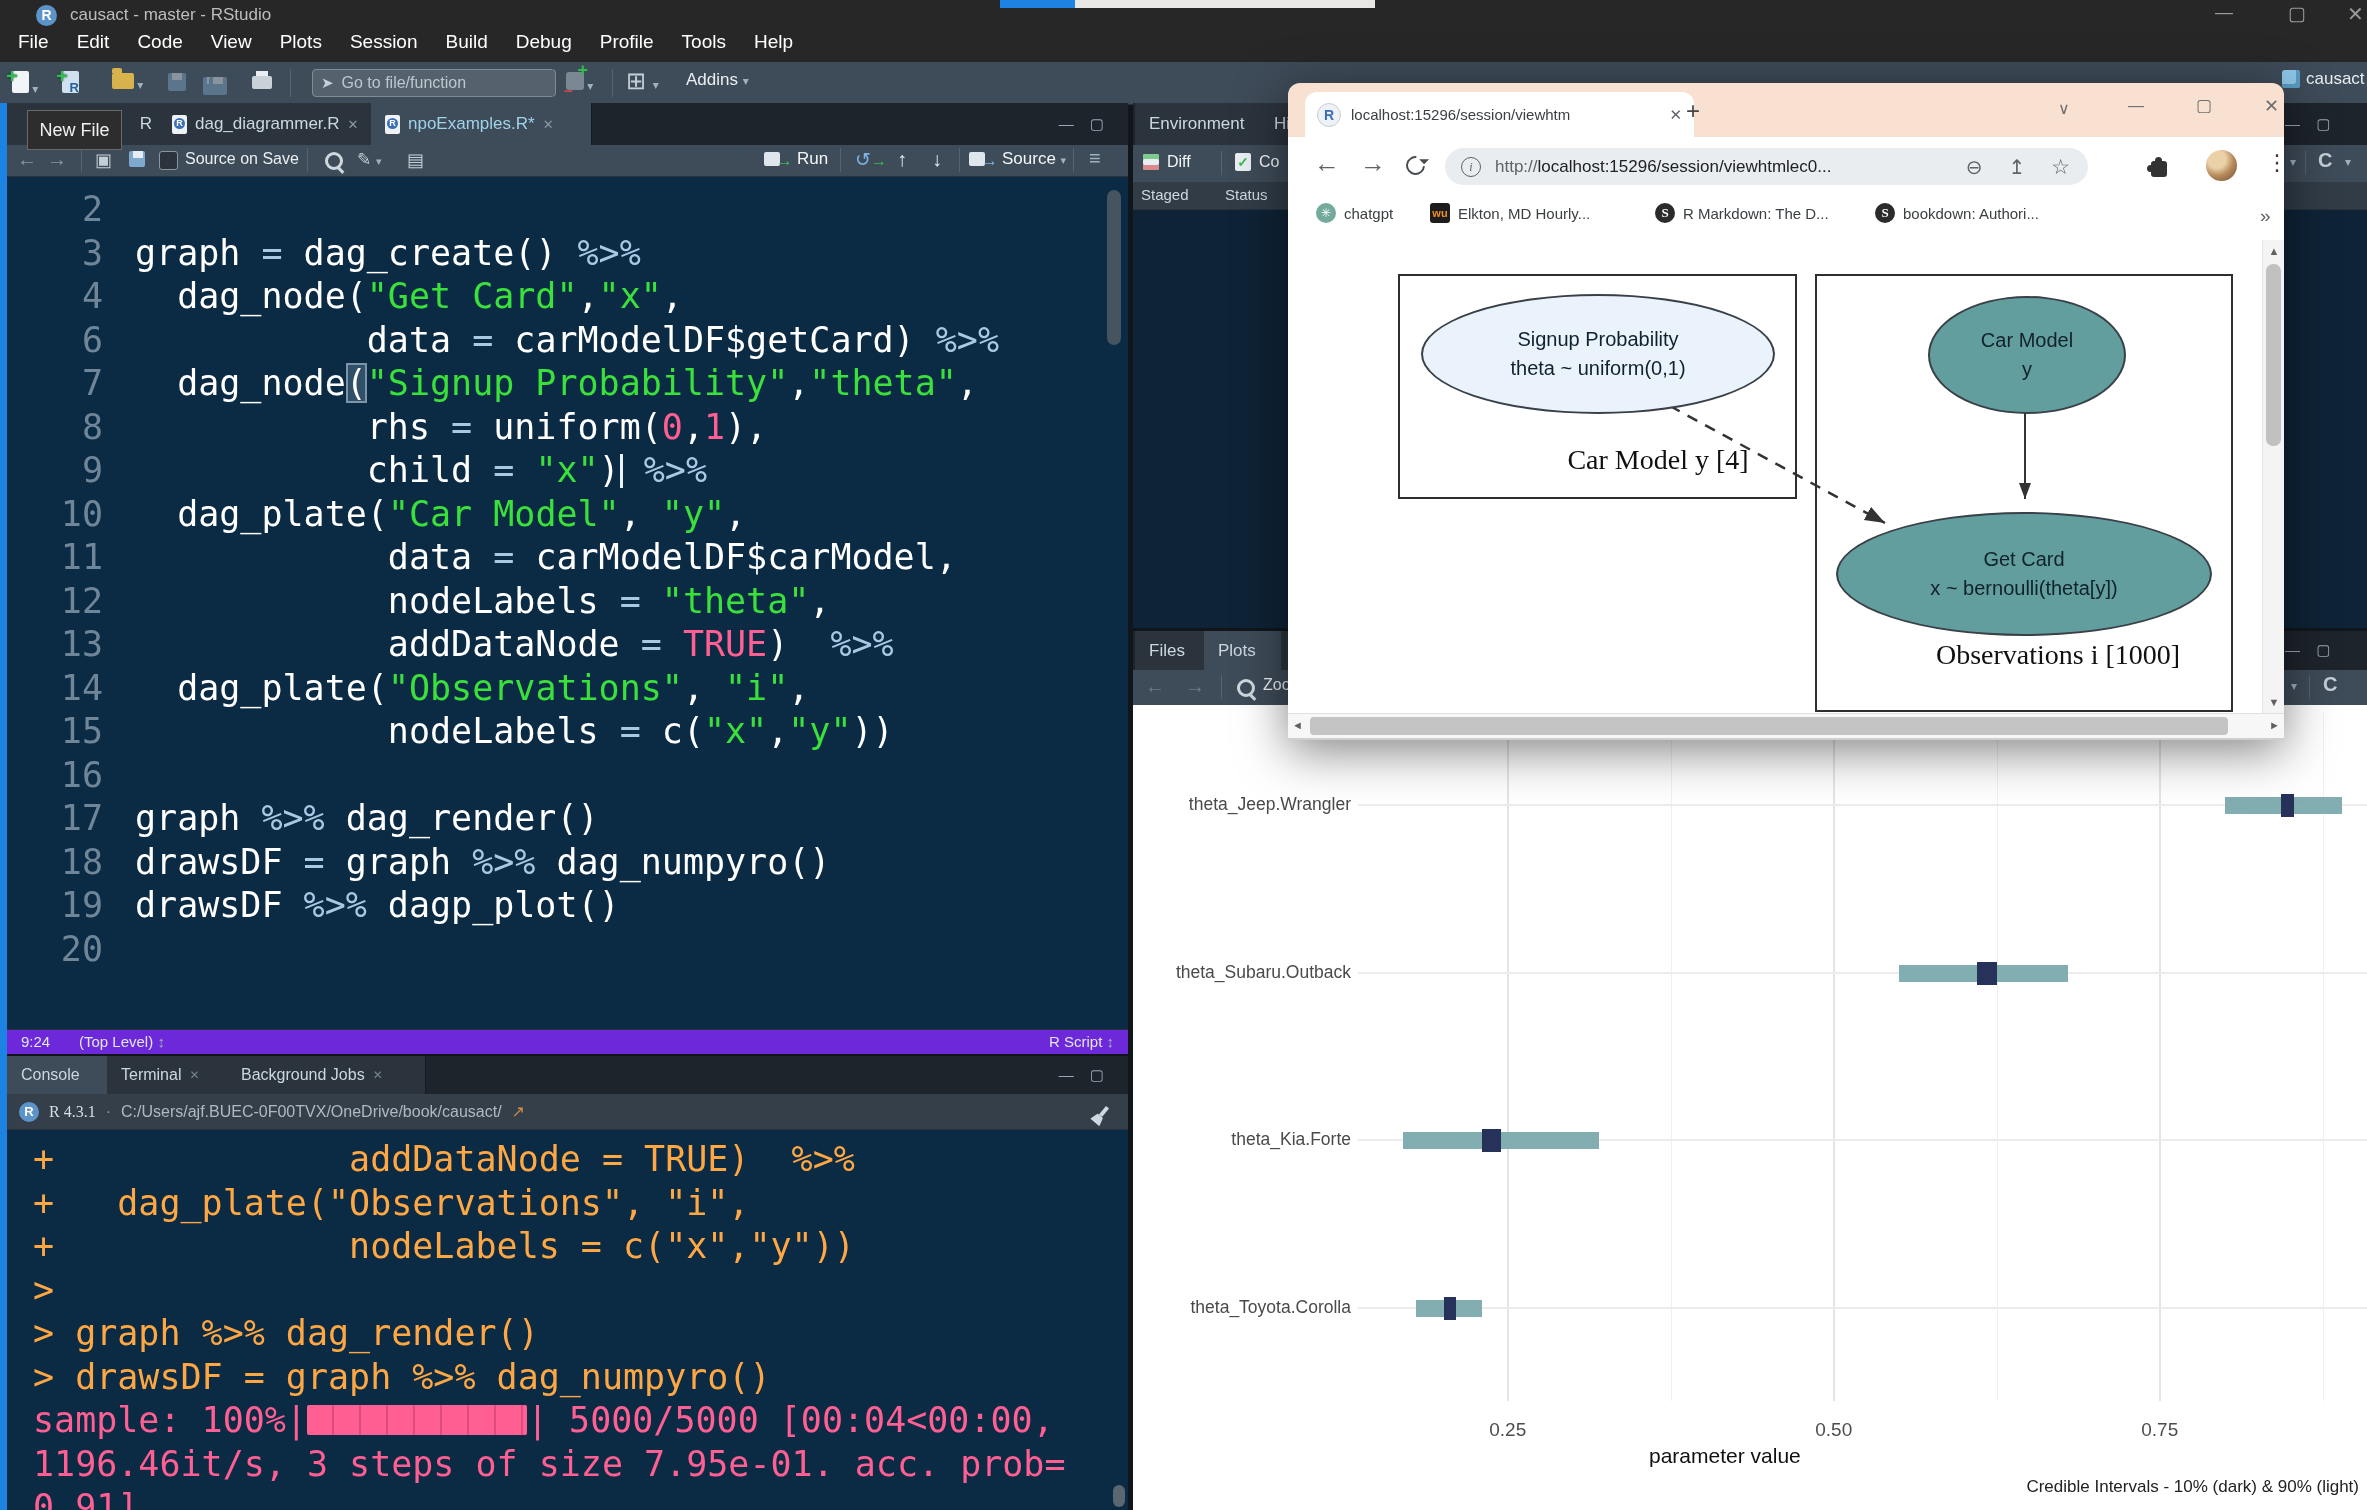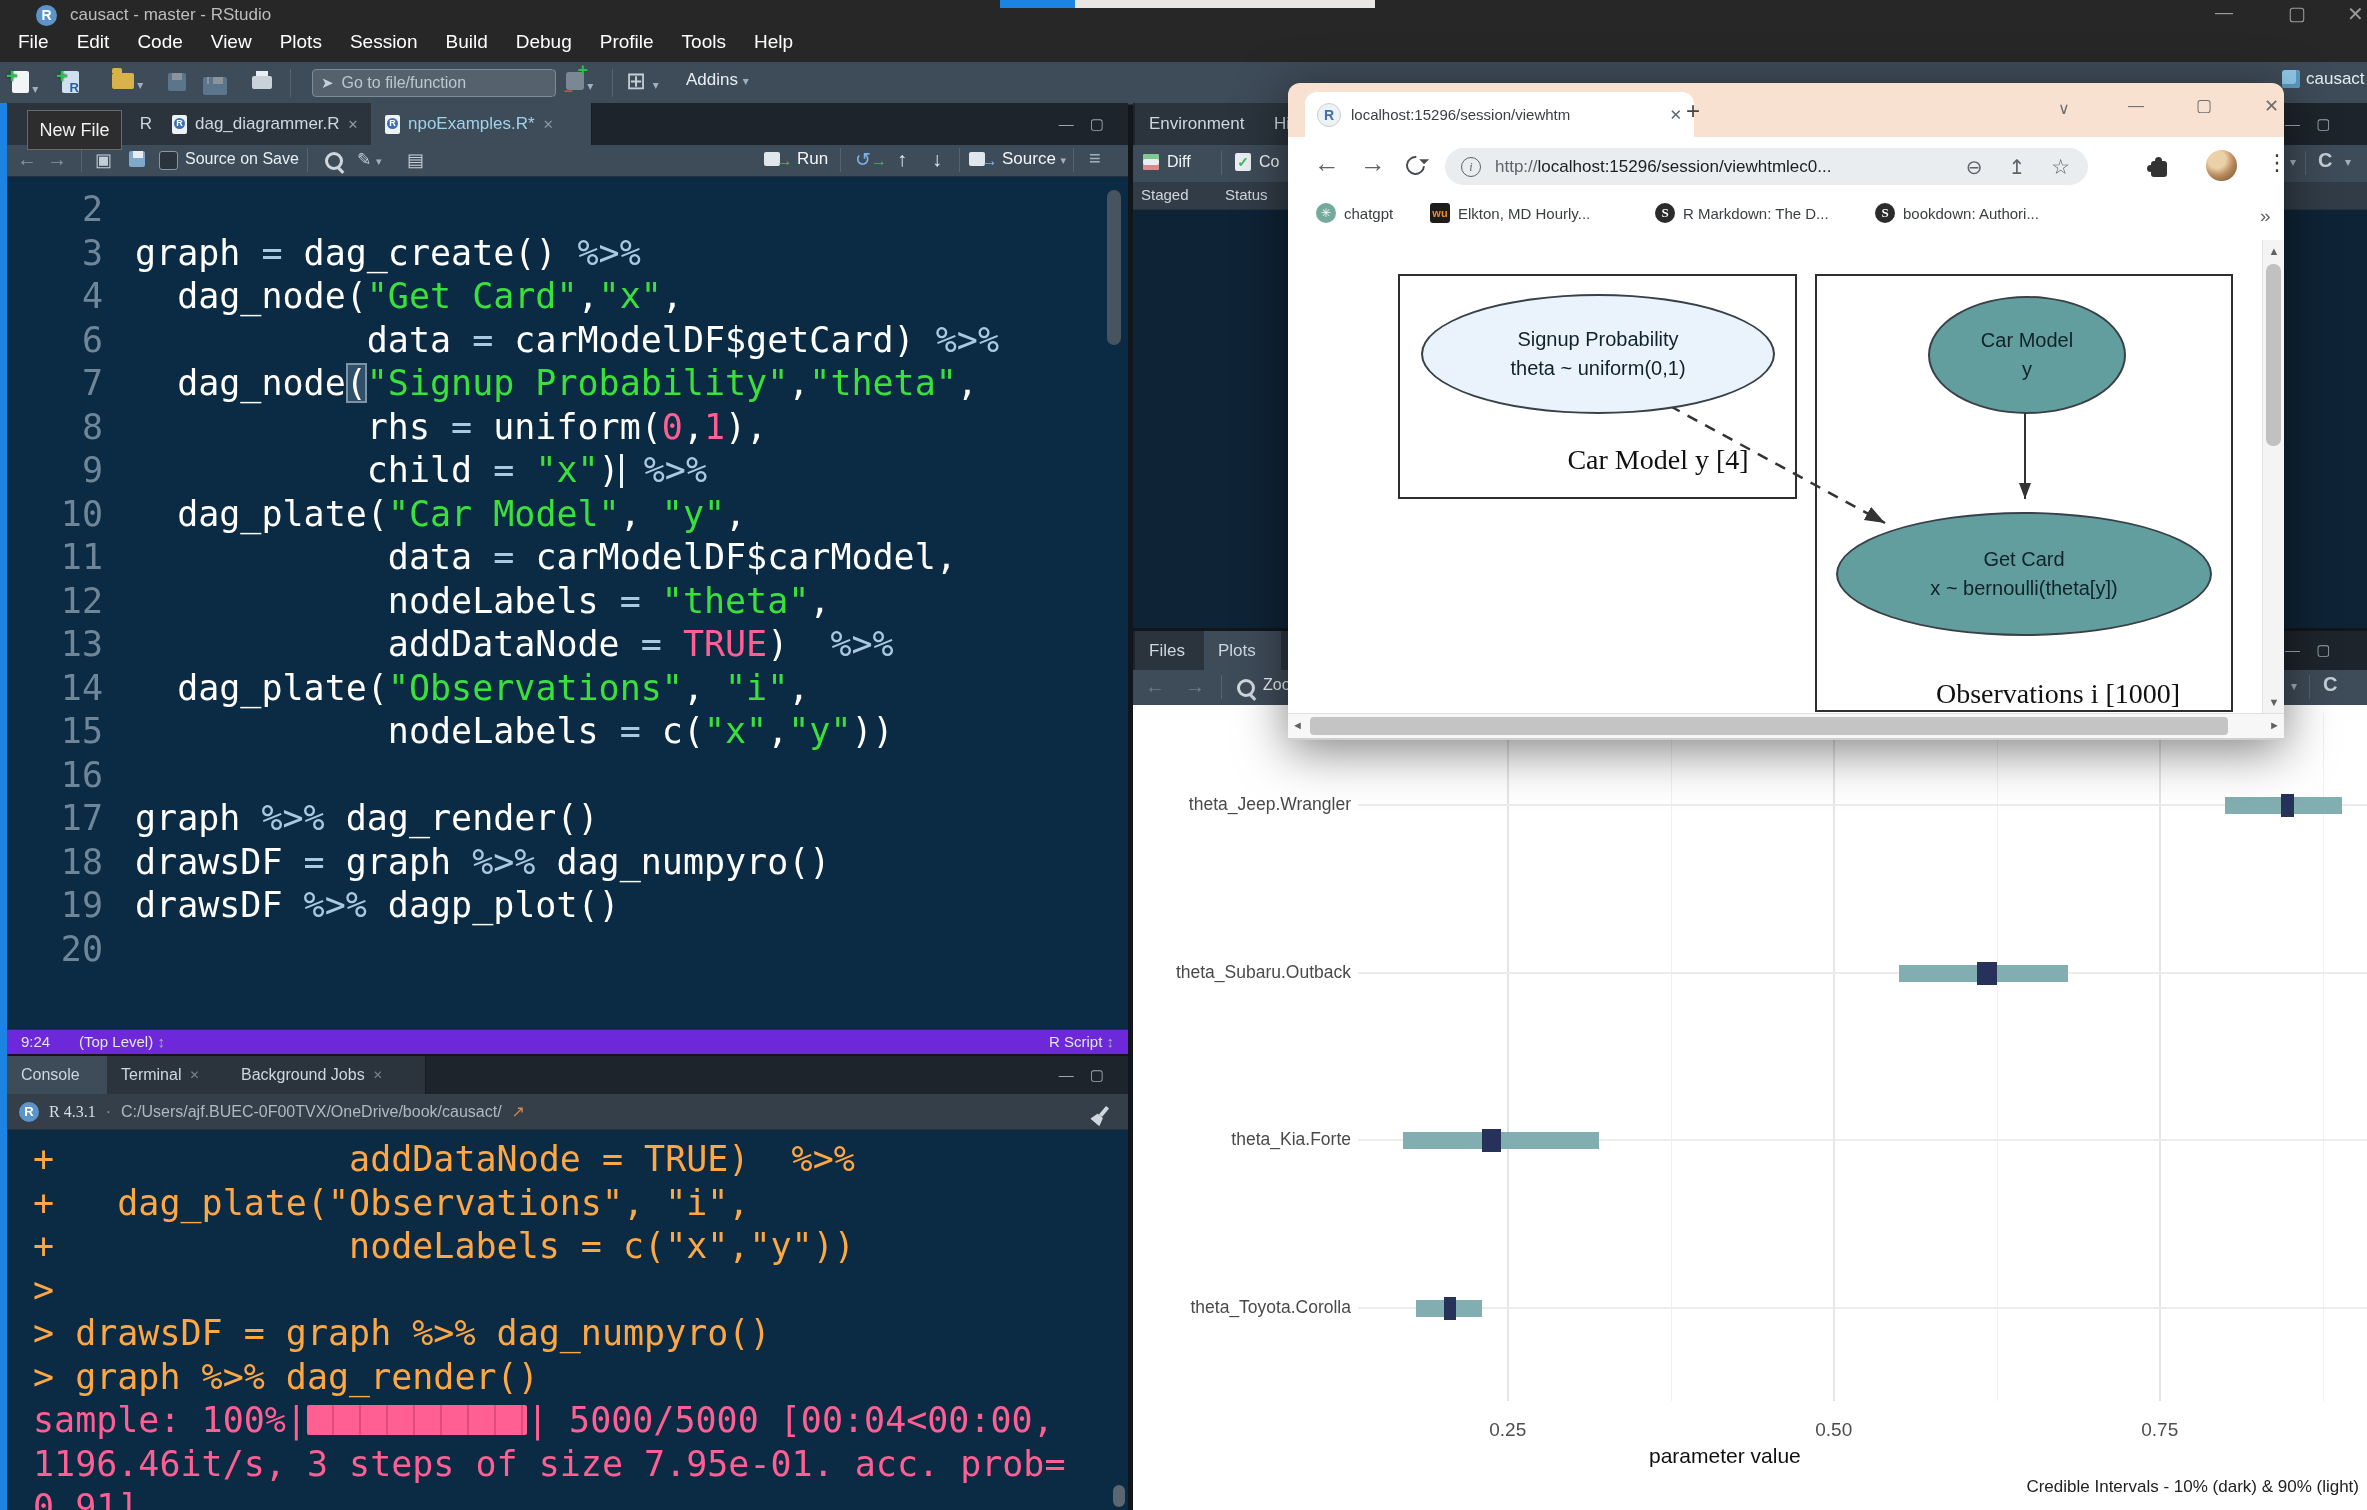--- a/index.html
+++ b/index.html
@@ -224,22 +224,22 @@
       <span style="color:#8b98a2;">·</span>
       <span style="color:#aeb9c2;font-size:16px;">C:/Users/ajf.BUEC-0F00TVX/OneDrive/book/causact/</span>
       <span style="color:#d98b4a;font-size:16px;">↗</span>
       <span style="margin-left:auto;margin-right:22px;" class="broom"></span>
     </div>
     <div class="abs mono" style="left:26px;top:82px;width:1080px;height:372px;overflow:hidden;" id="consolearea">
         <div class="cl cin">+              addDataNode = TRUE)  %&gt;%</div>
         <div class="cl cin">+   dag_plate("Observations", "i",</div>
         <div class="cl cin">+              nodeLabels = c("x","y"))</div>
         <div class="cl cin">&gt;</div>
+        <div class="cl cin">&gt; graph %&gt;% dag_render()</div>
         <div class="cl cin">&gt; drawsDF = graph %&gt;% dag_numpyro()</div>
-        <div class="cl cin">&gt; graph %&gt;% dag_render()</div>
         <div class="cl cpink"><span>sample: 100%|</span><span class="pbar"></span><span>| 5000/5000 [00:04&lt;00:00,</span></div>
         <div class="cl cpink">1196.46it/s, 3 steps of size 7.95e-01. acc. prob=</div>
         <div class="cl cpink">0.91]</div>
       </div>
     <div class="abs" style="left:1106px;top:429px;width:12px;height:22px;border-radius:6px;background:#5b6770;"></div>
   </div>
 
   <div class="abs" style="left:1133px;top:103px;width:1234px;height:525px;background:#0e2336;">
     <div class="abs tabrow" style="left:0;top:0;width:1234px;height:42px;">
       <div class="tab" style="left:2px;width:122px;">
@@ -397,21 +397,21 @@
       <div class="ell" style="left:640px;top:56px;width:194px;height:114px;background:#639e9e;">
         <div>Car Model</div>
         <div>y</div>
       </div>
       <div class="ell" style="left:548px;top:272px;width:372px;height:120px;background:#639e9e;">
         <div>Get Card</div>
         <div>x ~ bernoulli(theta[y])</div>
       </div>
 
       <div class="abs serif" style="left:240px;top:204px;width:260px;text-align:center;font-size:28px;color:#111;">Car Model y [4]</div>
-      <div class="abs serif" style="left:620px;top:438px;width:300px;text-align:center;font-size:28px;color:#111;">Observations i [1000]</div>
+      <div class="abs serif" style="left:620px;top:399px;width:300px;text-align:center;font-size:28px;color:#111;">Observations i [1000]</div>
 
       <div class="abs" style="left:974px;top:0;width:22px;height:473px;background:#f4f4f4;border-left:1px solid #e3e3e3;">
         <div class="scrollbtn" style="padding-top:5px;">▲</div>
         <div class="abs" style="left:3px;top:24px;width:15px;height:182px;background:#c1c1c1;border-radius:7px;"></div>
         <div class="abs scrollbtn" style="left:0;right:0;bottom:5px;">▼</div>
       </div>
     </div>
 
     <div class="abs" style="left:0;top:630px;width:996px;height:25px;background:#f7f7f7;border-top:1px solid #e0e0e0;">
       <span class="abs scrollbtn" style="left:4px;top:5px;">◄</span>

